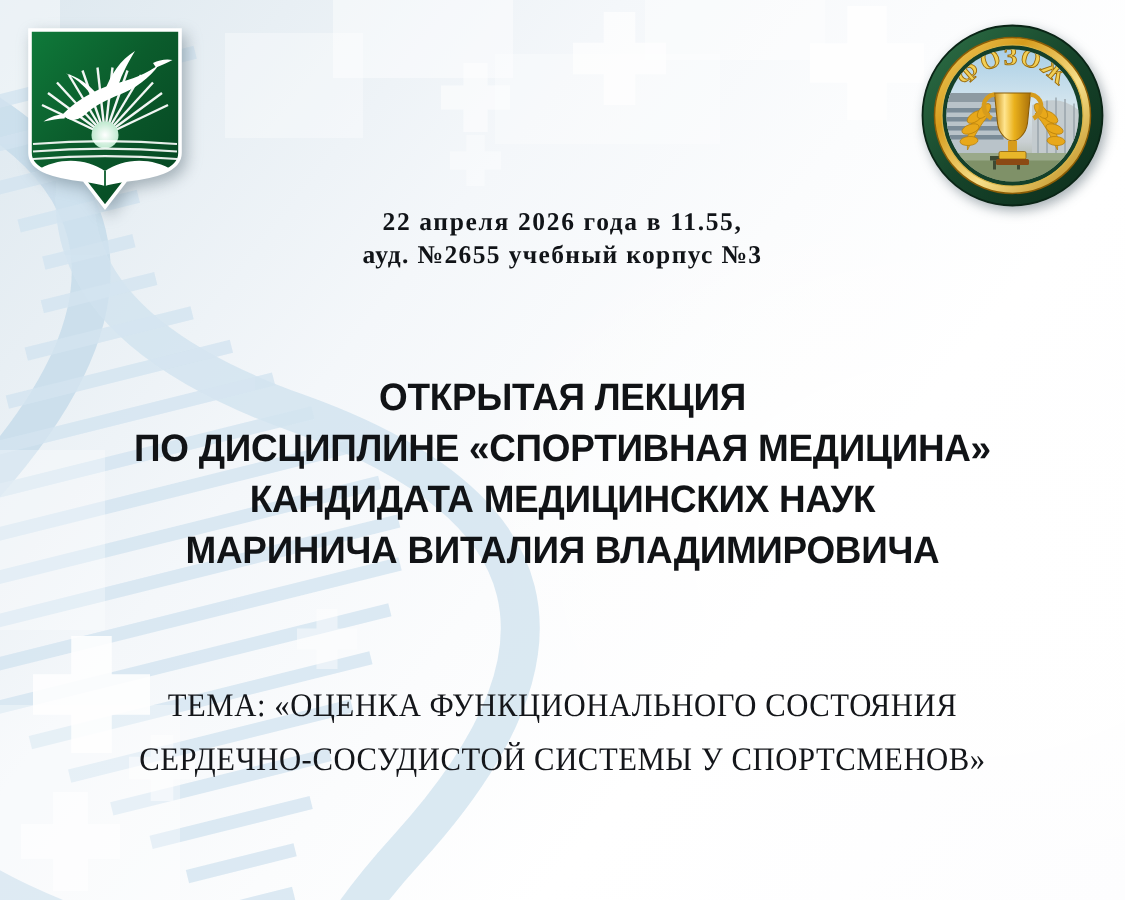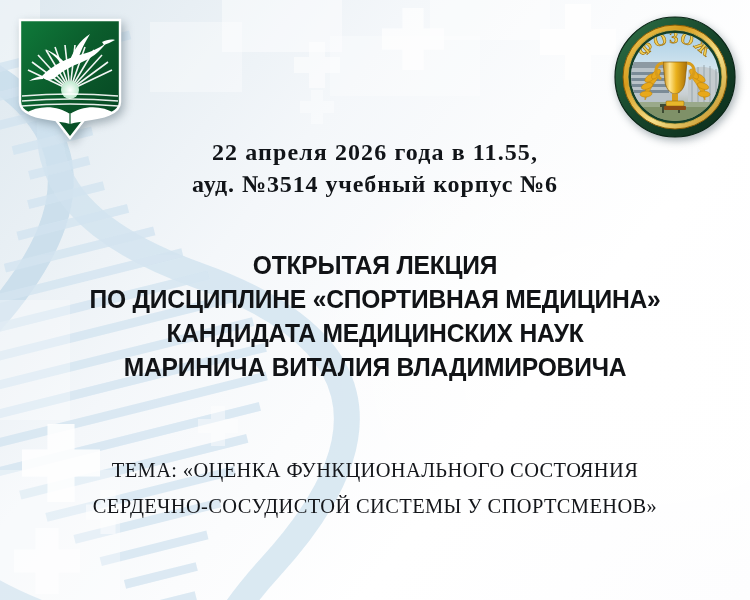--- a/index.html
+++ b/index.html
@@ -36,21 +36,21 @@
         filter:drop-shadow(3px 4px 5px rgba(80,100,110,.45));}
 
   
   .emblem{position:absolute;right:14px;top:16px;width:122px;height:122px;
           filter:drop-shadow(2px 3px 4px rgba(60,80,90,.45));}
 
   
   .date-block{
     position:absolute;left:0;right:0;top:137px;text-align:center;
     font-family:"Liberation Serif", serif;
-    font-weight:bold;font-size:24px;line-height:1.32;
+    font-weight:bold;font-size:17px;line-height:1.32;
     color:#111418;letter-spacing:.6px;
   }
   .date-block .l1{display:block;letter-spacing:1.1px;}
   .date-block .l2{display:block;letter-spacing:.9px;}
 
   .title-block{
     position:absolute;left:0;right:0;top:248px;text-align:center;
     font-family:"Liberation Sans", sans-serif;
     font-weight:bold;font-size:25.5px;line-height:1.34;
     color:#111316;letter-spacing:-.2px;
@@ -303,21 +303,21 @@
       </text>
     </g>
 
     <circle cx="61" cy="61" r="52" fill="none" stroke="#8a5c06" stroke-width="1"></circle>
     <circle cx="61" cy="61" r="47" fill="none" stroke="#d9b548" stroke-width=".8"></circle>
     <circle cx="61" cy="61" r="60" fill="none" stroke="#0a2516" stroke-width="1.2"></circle>
   </svg>
 
   <div class="date-block">
     <span class="l1">22 апреля 2026 года в 11.55,</span>
-    <span class="l2">ауд. №3514 учебный корпус №6</span>
+    <span class="l2">ауд. №2655 учебный корпус №3</span>
   </div>
 
   <div class="title-block">
     <span>ОТКРЫТАЯ ЛЕКЦИЯ</span>
     <span>ПО ДИСЦИПЛИНЕ «СПОРТИВНАЯ МЕДИЦИНА»</span>
     <span>КАНДИДАТА МЕДИЦИНСКИХ НАУК</span>
     <span>МАРИНИЧА ВИТАЛИЯ ВЛАДИМИРОВИЧА</span>
   </div>
 
   <div class="theme-block">

